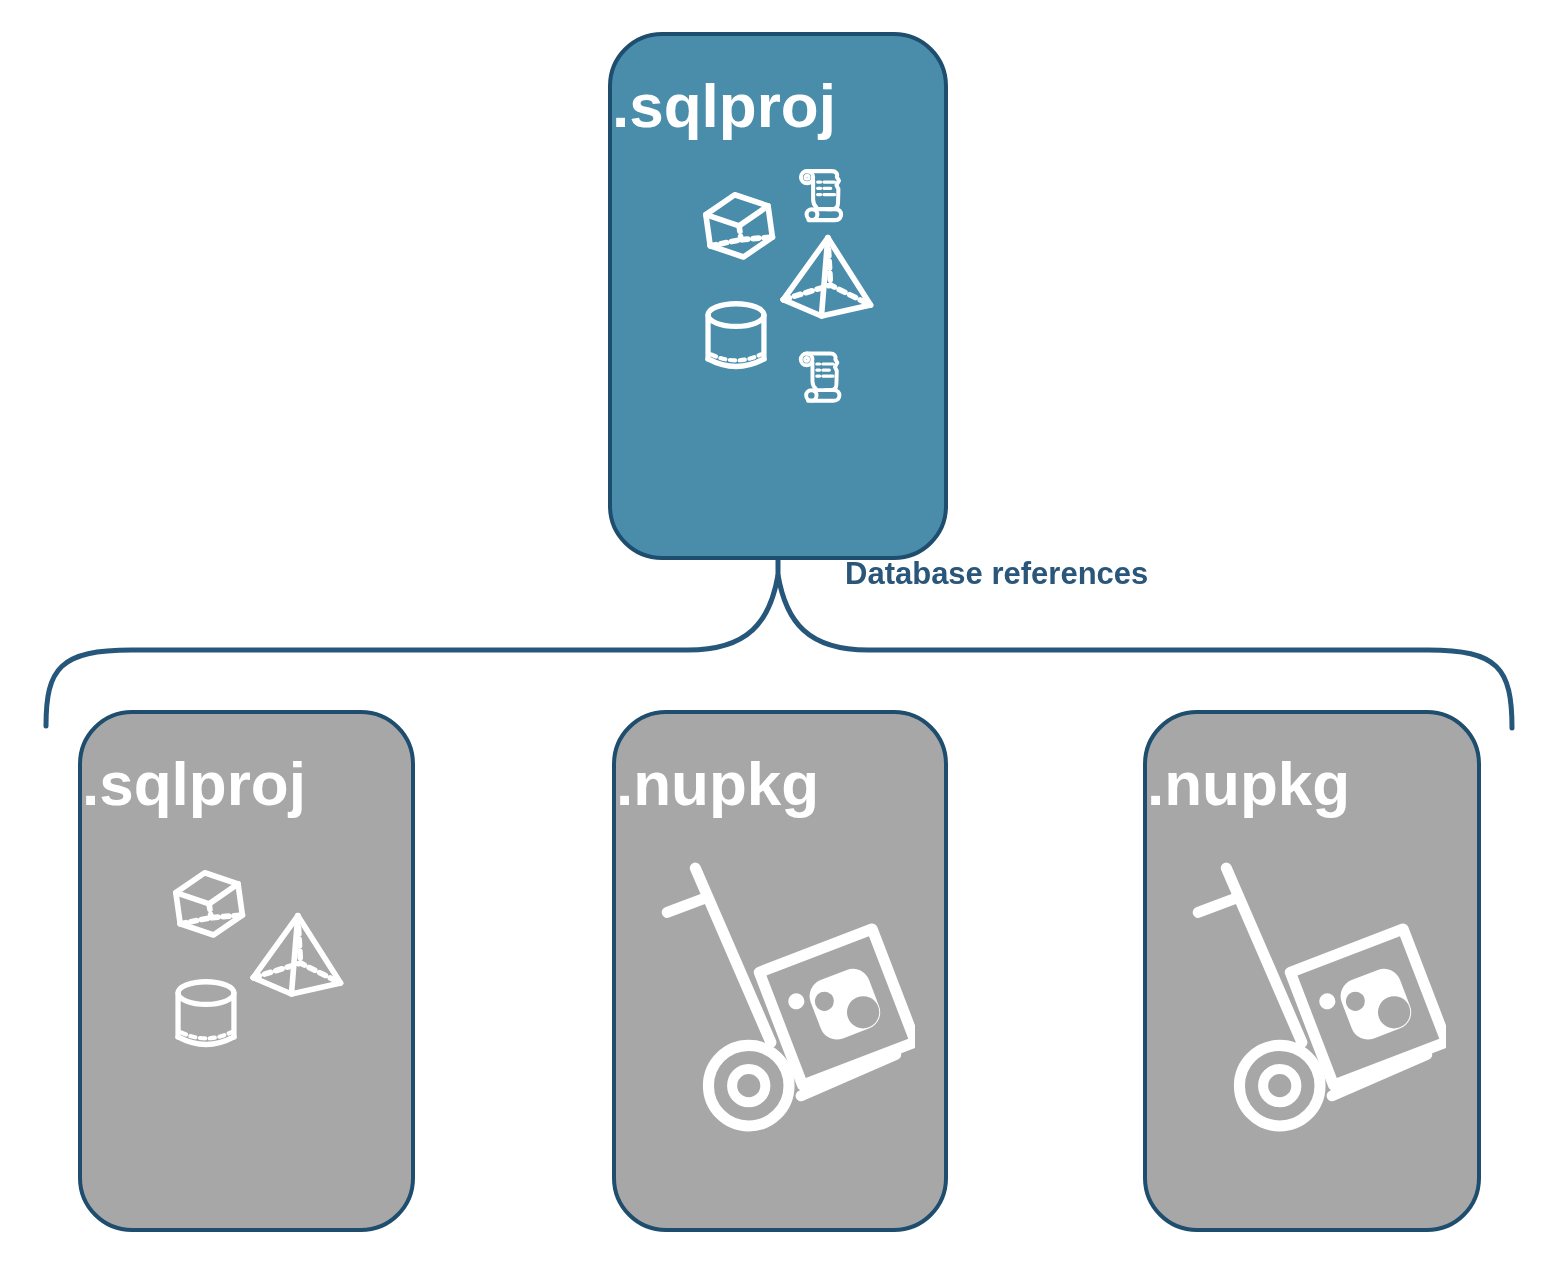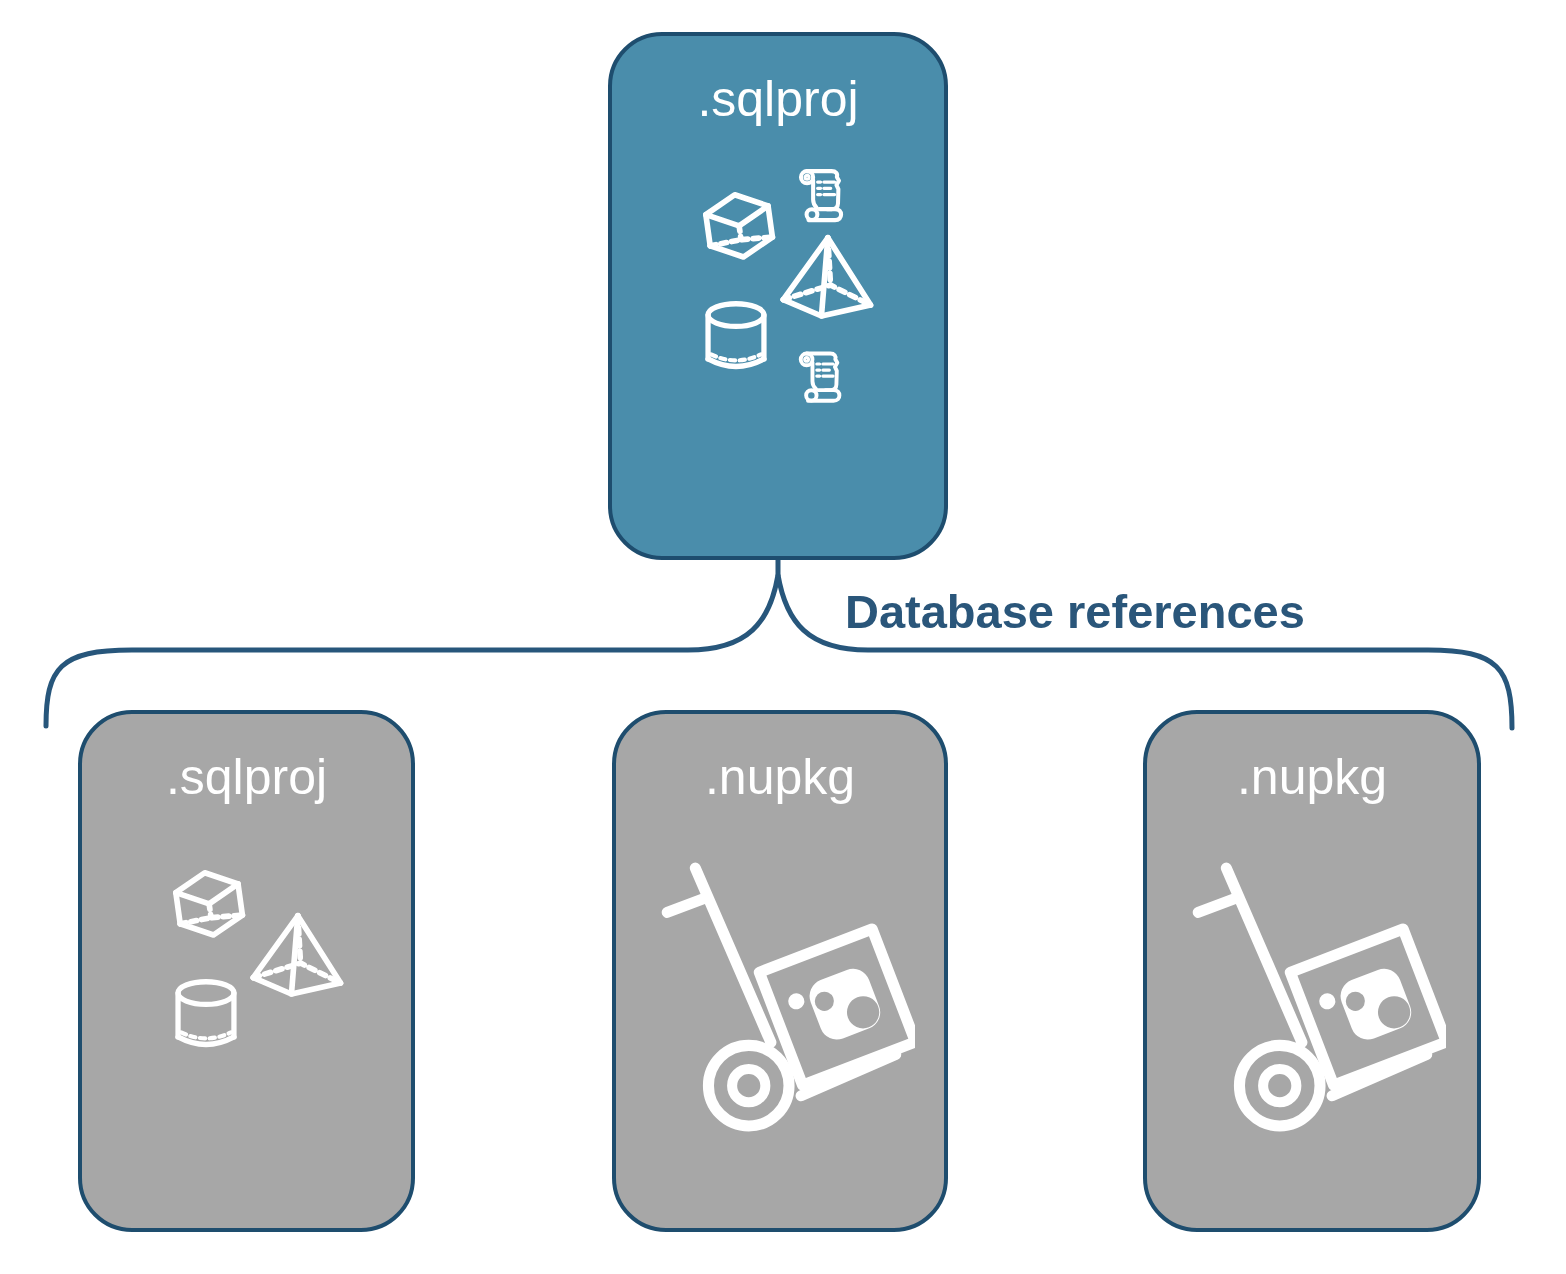--- a/index.html
+++ b/index.html
@@ -5,34 +5,34 @@
   html,body { margin:0; padding:0; background:#ffffff; }
   body { width:1566px; height:1274px; font-family:"Liberation Sans","DejaVu Sans",sans-serif; }
   .canvas { position:relative; width:1566px; height:1274px; overflow:hidden; background:#ffffff; }
 
   .card { position:absolute; box-sizing:border-box; border:4px solid #1E4D6E; border-radius:54px; }
   .card-root { left:608px; top:32px;  width:340px; height:528px; background:#4A8DAB; }
   .card-c1   { left:78px;  top:710px; width:337px; height:522px; background:#A7A7A7; }
   .card-c2   { left:612px; top:710px; width:336px; height:522px; background:#A7A7A7; }
   .card-c3   { left:1143px;top:710px; width:338px; height:522px; background:#A7A7A7; }
 
-  .node-title { margin-top:36px; text-align:center; font-weight:400; font-size:50px;
+  .node-title { margin-top:36px; font-weight:700; font-size:62px;
                 line-height:1.1; color:#ffffff; letter-spacing:0; }
 
   .ic { position:absolute; display:block; }
   
   .pos-scroll1  { left:183px; top:129px; width:54px;  height:62px; }
   .pos-cube     { left:83px;  top:148px; width:88px;  height:82px; }
   .pos-pyramid  { left:164px; top:196px; width:100px; height:88px; }
   .pos-cylinder { left:90px;  top:263px; width:68px;  height:76px; }
   .pos-scroll2  { left:183px; top:312px; width:52px;  height:59px; }
   .pos-dolly    { left:41px;  top:141px; width:258px; height:278px; }
 
   .connector-svg { position:absolute; left:0; top:0; width:1566px; height:1274px; pointer-events:none; }
-  .connector-label { position:absolute; left:845px; top:584px; font-size:47px; font-weight:700;
+  .connector-label { position:absolute; left:845px; top:556px; font-size:31px; font-weight:700;
                      color:#2A567A; white-space:nowrap; }
   .defs-hidden { position:absolute; width:0; height:0; overflow:hidden; }
 </style>
 </head>
 <body>
 
 <svg class="defs-hidden" aria-hidden="true">
   <defs>
     <symbol id="icon-cube" viewBox="0 0 100 94">
       <g fill="none" stroke="#FFFFFF" stroke-width="6.5" stroke-linejoin="round" stroke-linecap="round" transform="rotate(-8 50 47)">

